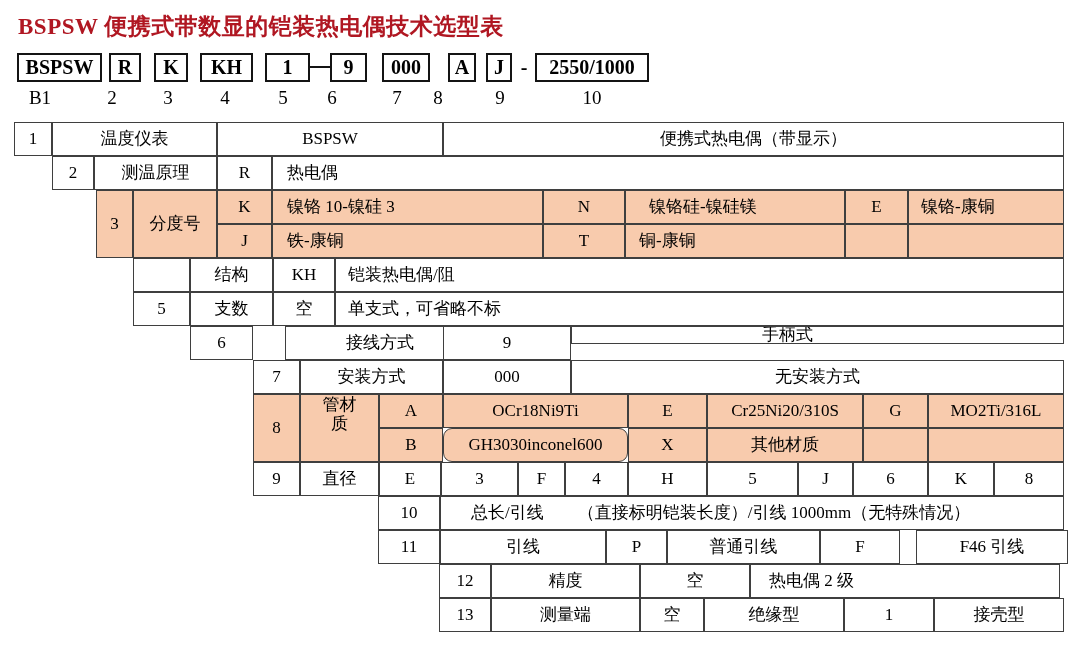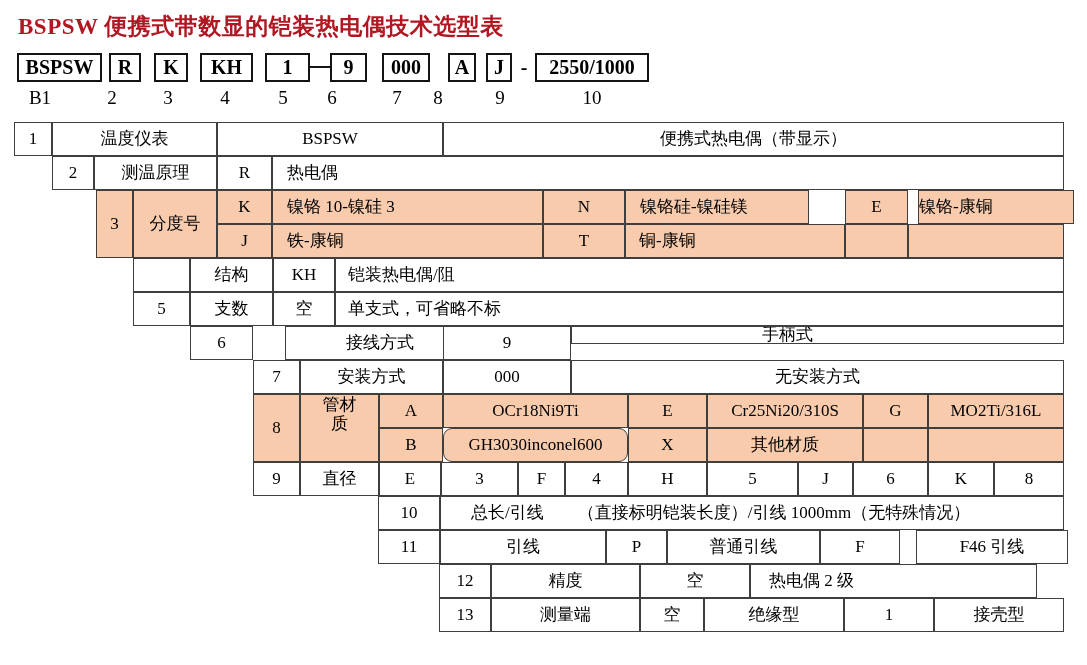--- a/index.html
+++ b/index.html
@@ -66,23 +66,23 @@
 <div class="cell" style="left:52px;top:156px;width:42px;height:34px;">2</div>
 <div class="cell" style="left:94px;top:156px;width:123px;height:34px;">测温原理</div>
 <div class="cell" style="left:217px;top:156px;width:55px;height:34px;">R</div>
 <div class="cell left" style="left:272px;top:156px;width:792px;height:34px;padding-left:14px;">热电偶</div>
 
 <div class="cell hl" style="left:96px;top:190px;width:37px;height:68px;">3</div>
 <div class="cell hl" style="left:133px;top:190px;width:84px;height:68px;">分度号</div>
 <div class="cell hl" style="left:217px;top:190px;width:55px;height:34px;">K</div>
 <div class="cell hl left" style="left:272px;top:190px;width:271px;height:34px;padding-left:14px;">镍铬 10-镍硅 3</div>
 <div class="cell hl" style="left:543px;top:190px;width:82px;height:34px;">N</div>
-<div class="cell hl left" style="left:625px;top:190px;width:184px;height:34px;padding-left:14px;">镍铬硅-镍硅镁</div>
+<div class="cell hl left" style="left:625px;top:190px;width:220px;height:34px;padding-left:23px;">镍铬硅-镍硅镁</div>
 <div class="cell hl" style="left:845px;top:190px;width:63px;height:34px;">E</div>
-<div class="cell hl left" style="left:908px;top:190px;width:156px;height:34px;margin-left:10px;">镍铬-康铜</div>
+<div class="cell hl left" style="left:908px;top:190px;width:156px;height:34px;padding-left:12px;">镍铬-康铜</div>
 <div class="cell hl" style="left:217px;top:224px;width:55px;height:34px;">J</div>
 <div class="cell hl left" style="left:272px;top:224px;width:271px;height:34px;padding-left:14px;">铁-康铜</div>
 <div class="cell hl" style="left:543px;top:224px;width:82px;height:34px;">T</div>
 <div class="cell hl left" style="left:625px;top:224px;width:220px;height:34px;padding-left:13px;">铜-康铜</div>
 <div class="cell hl" style="left:845px;top:224px;width:63px;height:34px;"></div>
 <div class="cell hl" style="left:908px;top:224px;width:156px;height:34px;"></div>
 
 <div class="cell" style="left:133px;top:258px;width:57px;height:34px;"></div>
 <div class="cell" style="left:190px;top:258px;width:83px;height:34px;">结构</div>
 <div class="cell" style="left:273px;top:258px;width:62px;height:34px;">KH</div>
@@ -140,20 +140,20 @@
 <div class="cell" style="left:378px;top:530px;width:62px;height:34px;">11</div>
 <div class="cell" style="left:440px;top:530px;width:166px;height:34px;">引线</div>
 <div class="cell" style="left:606px;top:530px;width:61px;height:34px;">P</div>
 <div class="cell" style="left:667px;top:530px;width:153px;height:34px;">普通引线</div>
 <div class="cell" style="left:820px;top:530px;width:80px;height:34px;">F</div>
 <div class="cell" style="left:900px;top:530px;width:152px;height:34px;margin-left:16px;">F46 引线</div>
 
 <div class="cell" style="left:439px;top:564px;width:52px;height:34px;">12</div>
 <div class="cell" style="left:491px;top:564px;width:149px;height:34px;">精度</div>
 <div class="cell" style="left:640px;top:564px;width:110px;height:34px;">空</div>
-<div class="cell left" style="left:750px;top:564px;width:287px;height:34px;padding-left:18px;">热电偶 2 级</div>
+<div class="cell left" style="left:750px;top:564px;width:310px;height:34px;padding-left:18px;">热电偶 2 级</div>
 
 <div class="cell" style="left:439px;top:598px;width:52px;height:34px;">13</div>
 <div class="cell" style="left:491px;top:598px;width:149px;height:34px;">测量端</div>
 <div class="cell" style="left:640px;top:598px;width:64px;height:34px;">空</div>
 <div class="cell" style="left:704px;top:598px;width:140px;height:34px;">绝缘型</div>
 <div class="cell" style="left:844px;top:598px;width:90px;height:34px;">1</div>
 <div class="cell" style="left:934px;top:598px;width:130px;height:34px;">接壳型</div>
 
 </body></html>

